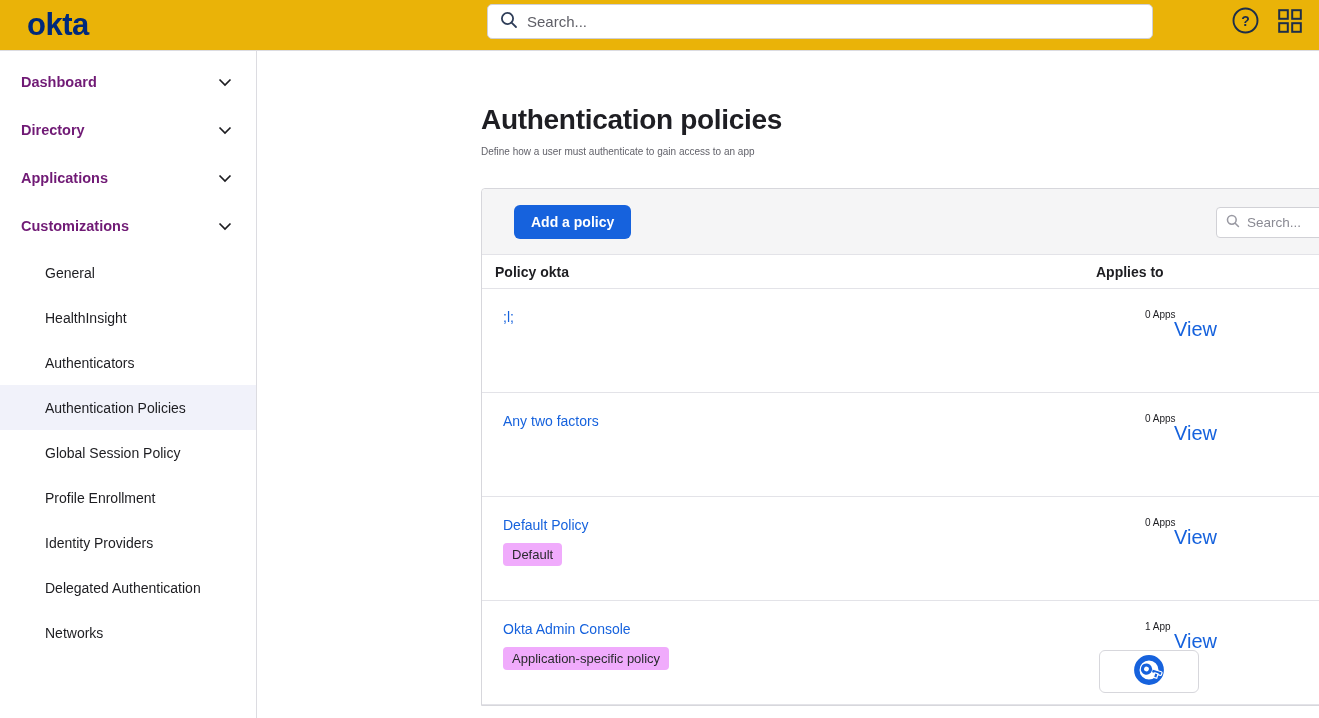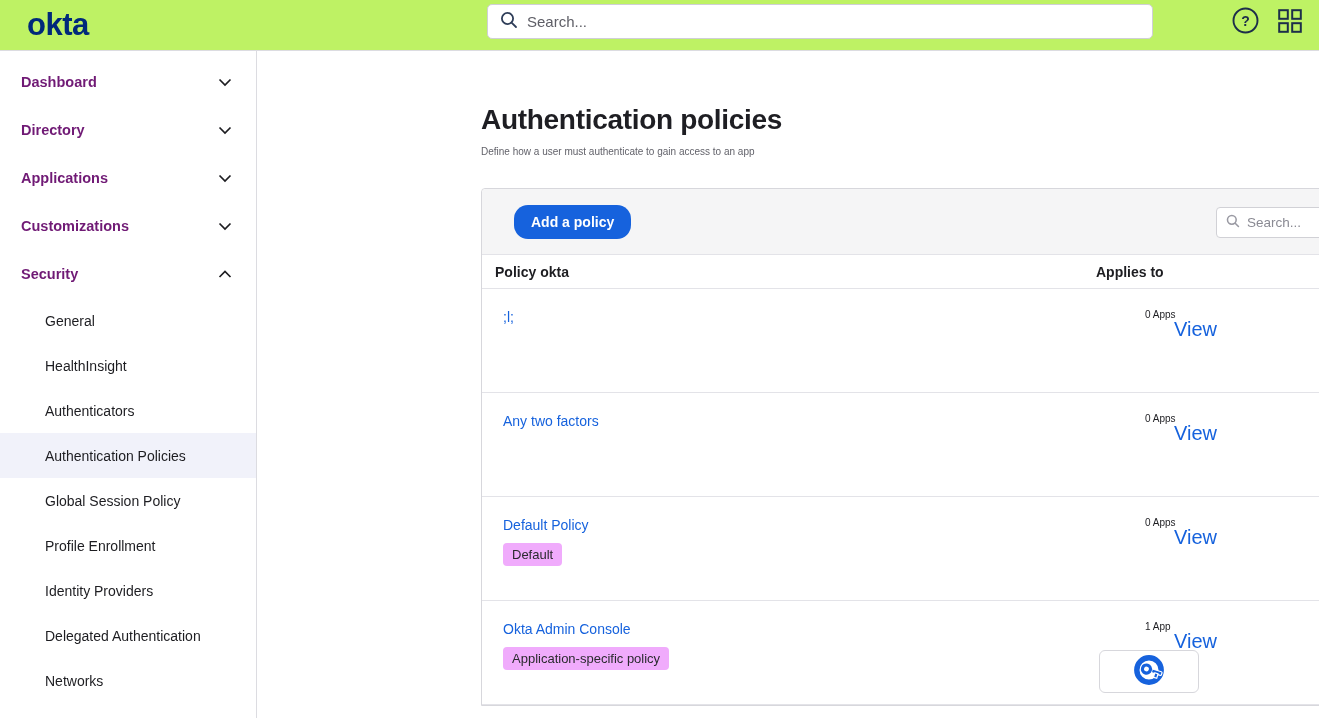--- a/index.html
+++ b/index.html
@@ -7,21 +7,21 @@
     width: 1319px; height: 718px;
     overflow: hidden;
     background: #fff;
     font-family: "Liberation Sans", sans-serif;
     color: #1d1d21;
   }
 
   
   .topbar {
     position: absolute; top: 0; left: 0; width: 1319px; height: 51px;
-    background: #bef264; border-bottom: 1px solid #dcdce1; z-index: 5;
+    background: #eab308; border-bottom: 1px solid #dcdce1; z-index: 5;
   }
   .logo {
     position: absolute; left: 27px; top: 7px;
     font-size: 31px; font-weight: 700; letter-spacing: -0.5px;
     color: #00297a;
   }
   .topbar-search {
     position: absolute; left: 487px; top: 4px; width: 666px; height: 35px;
     border: 1px solid #cfcfd6; border-radius: 5px; background: #fff;
     display: flex; align-items: center; padding-left: 12px;
@@ -63,21 +63,21 @@
   .panel {
     position: absolute; left: 224px; top: 137px; width: 900px;
     border: 1px solid #d7d7dc; border-radius: 4px 4px 0 0; background: #fff;
   }
   .panel-toolbar {
     height: 66px; background: #f5f5f6; border-bottom: 1px solid #e3e3e8;
     position: relative; border-radius: 4px 4px 0 0;
   }
   .add-policy-btn {
     position: absolute; left: 32px; top: 16px;
-    background: #1662dd; color: #fff; border: none; border-radius: 14px;
+    background: #1662dd; color: #fff; border: none; border-radius: 6px;
     font-size: 14px; font-weight: 700; padding: 9px 17px; cursor: pointer;
     font-family: "Liberation Sans", sans-serif;
   }
   .panel-search {
     position: absolute; left: 734px; top: 18px; width: 150px; height: 31px;
     background: #fff; border: 1px solid #d1d1d6; border-radius: 4px;
     display: flex; align-items: center; padding-left: 9px;
   }
   .panel-search input {
     border: none; outline: none; flex: 1; height: 100%; width: 60px;
@@ -164,26 +164,20 @@
     <span><svg width="14" height="9" viewBox="0 0 14 9">
           <path d="M1.5 1.5 L7 7 L12.5 1.5" fill="none" stroke="#1d1d21" stroke-width="1.7"></path>
         </svg></span>
   </div>
   <div class="nav-item">
     <span class="nav-label">Customizations</span>
     <span><svg width="14" height="9" viewBox="0 0 14 9">
           <path d="M1.5 1.5 L7 7 L12.5 1.5" fill="none" stroke="#1d1d21" stroke-width="1.7"></path>
         </svg></span>
   </div>
-  <div class="nav-item">
-    <span class="nav-label">Security</span>
-    <span><svg width="14" height="9" viewBox="0 0 14 9">
-          <path d="M1.5 7 L7 1.5 L12.5 7" fill="none" stroke="#1d1d21" stroke-width="1.7"></path>
-        </svg></span>
-  </div>
 
   <div>
     <div class="subnav-item">General</div>
     <div class="subnav-item">HealthInsight</div>
     <div class="subnav-item">Authenticators</div>
     <div class="subnav-item selected">Authentication Policies</div>
     <div class="subnav-item">Global Session Policy</div>
     <div class="subnav-item">Profile Enrollment</div>
     <div class="subnav-item">Identity Providers</div>
     <div class="subnav-item">Delegated Authentication</div>

